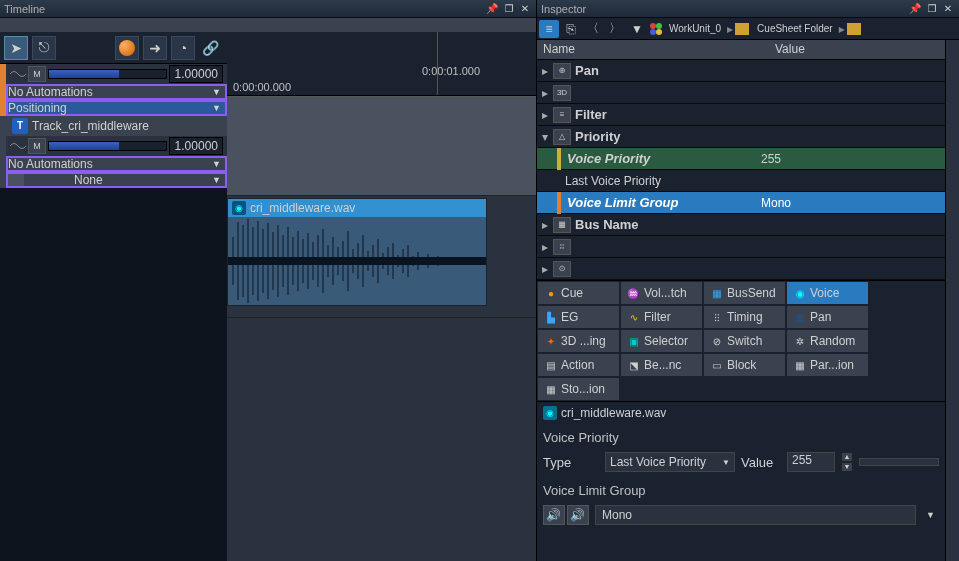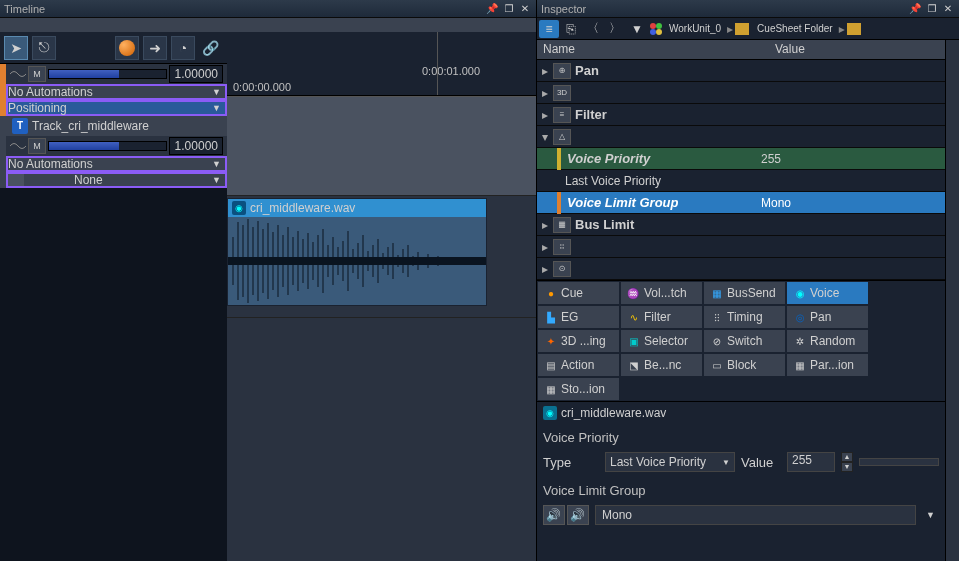--- a/index.html
+++ b/index.html
@@ -351,20 +351,21 @@
             <div class="cat-icon">3D</div>
         </div>
         <div class="prop-row">
           <span class="expand">▸</span>
             <div class="cat-icon">≡</div>
           <span class="label bold">Filter</span>
         </div>
         <div class="prop-row">
           <span class="expand">▾</span>
             <div class="cat-icon">△</div>
+          <span class="label bold">Priority</span>
         </div>
         <div class="prop-row sel-green">
           <span class="indent"></span>
             <div class="yellow-bar"></div>
           <span class="label italic" style="flex:0 0 196px;padding-left:6px">Voice Priority</span>
           <span class="value">255</span>
         </div>
         <div class="prop-row">
           <span class="indent"></span>
             <span style="width:4px"></span>
@@ -372,21 +373,21 @@
         </div>
         <div class="prop-row sel-blue">
           <span class="indent"></span>
             <div class="orange-bar"></div>
           <span class="label italic" style="flex:0 0 196px;padding-left:6px;color:#fff">Voice Limit Group</span>
           <span class="value" style="color:#fff">Mono</span>
         </div>
         <div class="prop-row">
           <span class="expand">▸</span>
             <div class="cat-icon">▦</div>
-          <span class="label bold">Bus Limit</span>
+          <span class="label bold">Bus Name</span>
         </div>
         <div class="prop-row">
           <span class="expand">▸</span>
             <div class="cat-icon">⁞⁞</div>
         </div>
         <div class="prop-row">
           <span class="expand">▸</span>
             <div class="cat-icon">⊙</div>
         </div>
       </div>

